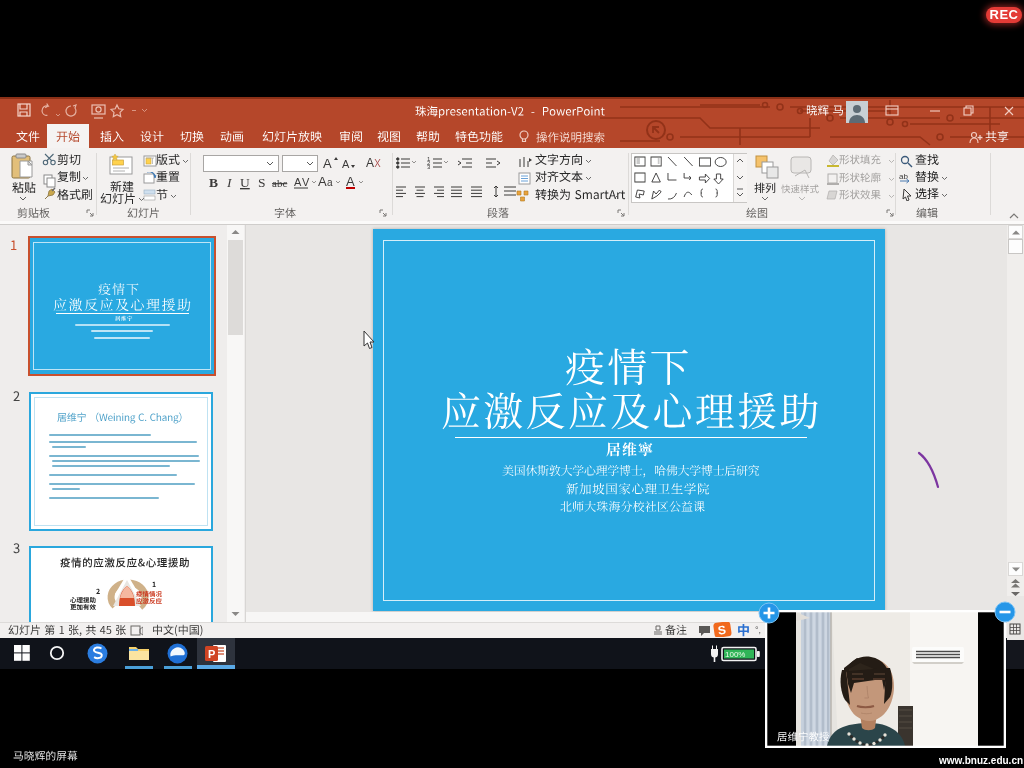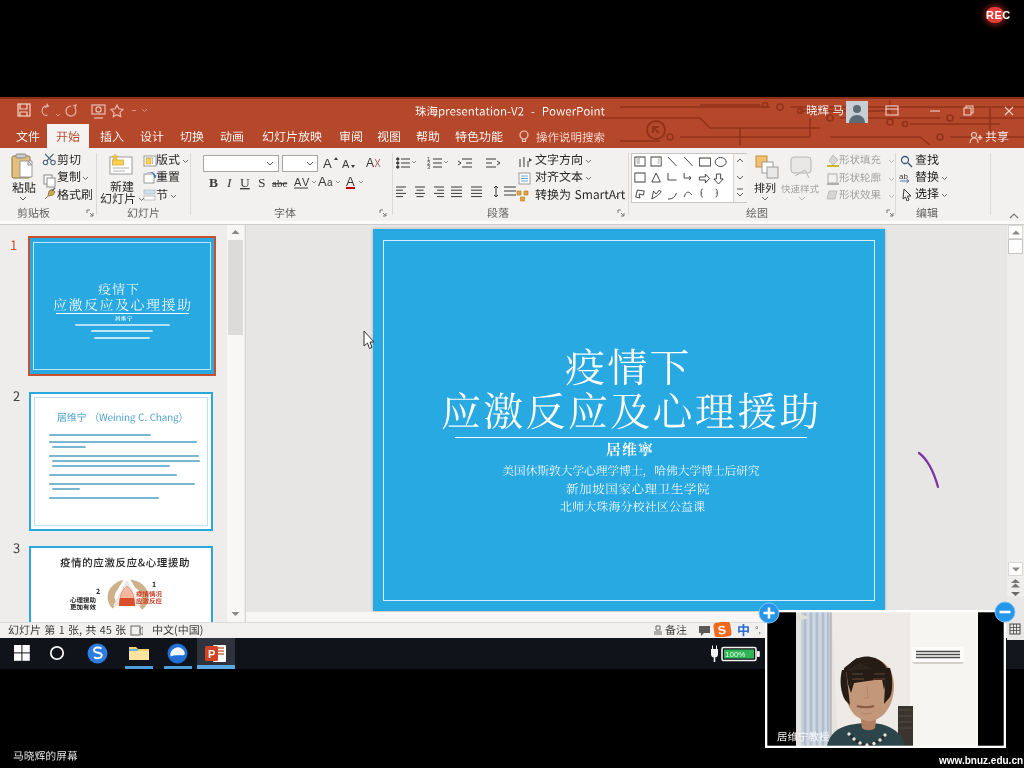--- a/index.html
+++ b/index.html
@@ -1,17 +1,17 @@
 <!DOCTYPE html>
 <html><head><meta charset="utf-8"><style>
 *{margin:0;padding:0;box-sizing:border-box}
 html,body{width:1024px;height:768px;background:#000;overflow:hidden;font-family:"Liberation Sans",sans-serif}
 .abs{position:absolute}
 </style></head><body>
-<div class="abs" style="left:986px;top:7px;width:18px;height:16px;background:#e33b36;border-radius:8px;box-shadow:0 0 6px 2px rgba(227,59,54,.55);color:#fff;font-size:11px;font-weight:bold;text-align:center;line-height:16px;letter-spacing:.5px">REC</div>
+<div class="abs" style="left:986px;top:7px;width:36px;height:16px;background:#e33b36;border-radius:8px;box-shadow:0 0 6px 2px rgba(227,59,54,.55);color:#fff;font-size:13px;font-weight:bold;text-align:center;line-height:16px;letter-spacing:.5px">REC</div>
 <div class="abs" style="left:0px;top:97px;width:1024px;height:27px;background:#b5472a"></div>
 <div class="abs" style="left:0px;top:97px;width:1024px;height:2px;background:#8a3017"></div>
 <div class="abs" style="left:0px;top:124px;width:1024px;height:24px;background:#b5472a"></div>
 <svg class="abs" style="left:560px;top:97px" width="464" height="51" viewBox="0 0 464 51">
 <g stroke="#8f3017" stroke-width="1.6" fill="none" opacity="0.9">
 <path d="M60 10H210 M230 10H464 M40 21H140L150 31H260 M280 21H380 M400 21H464 M120 40H250 M270 40H360L370 48 M390 40H464 M330 3V18 M430 10V35 M180 31V48 M250 21V40"></path>
 <circle cx="220" cy="10" r="3"></circle>
       <circle cx="270" cy="21" r="3"></circle>
       <circle cx="390" cy="21" r="3"></circle>
       <circle cx="110" cy="40" r="3"></circle>

